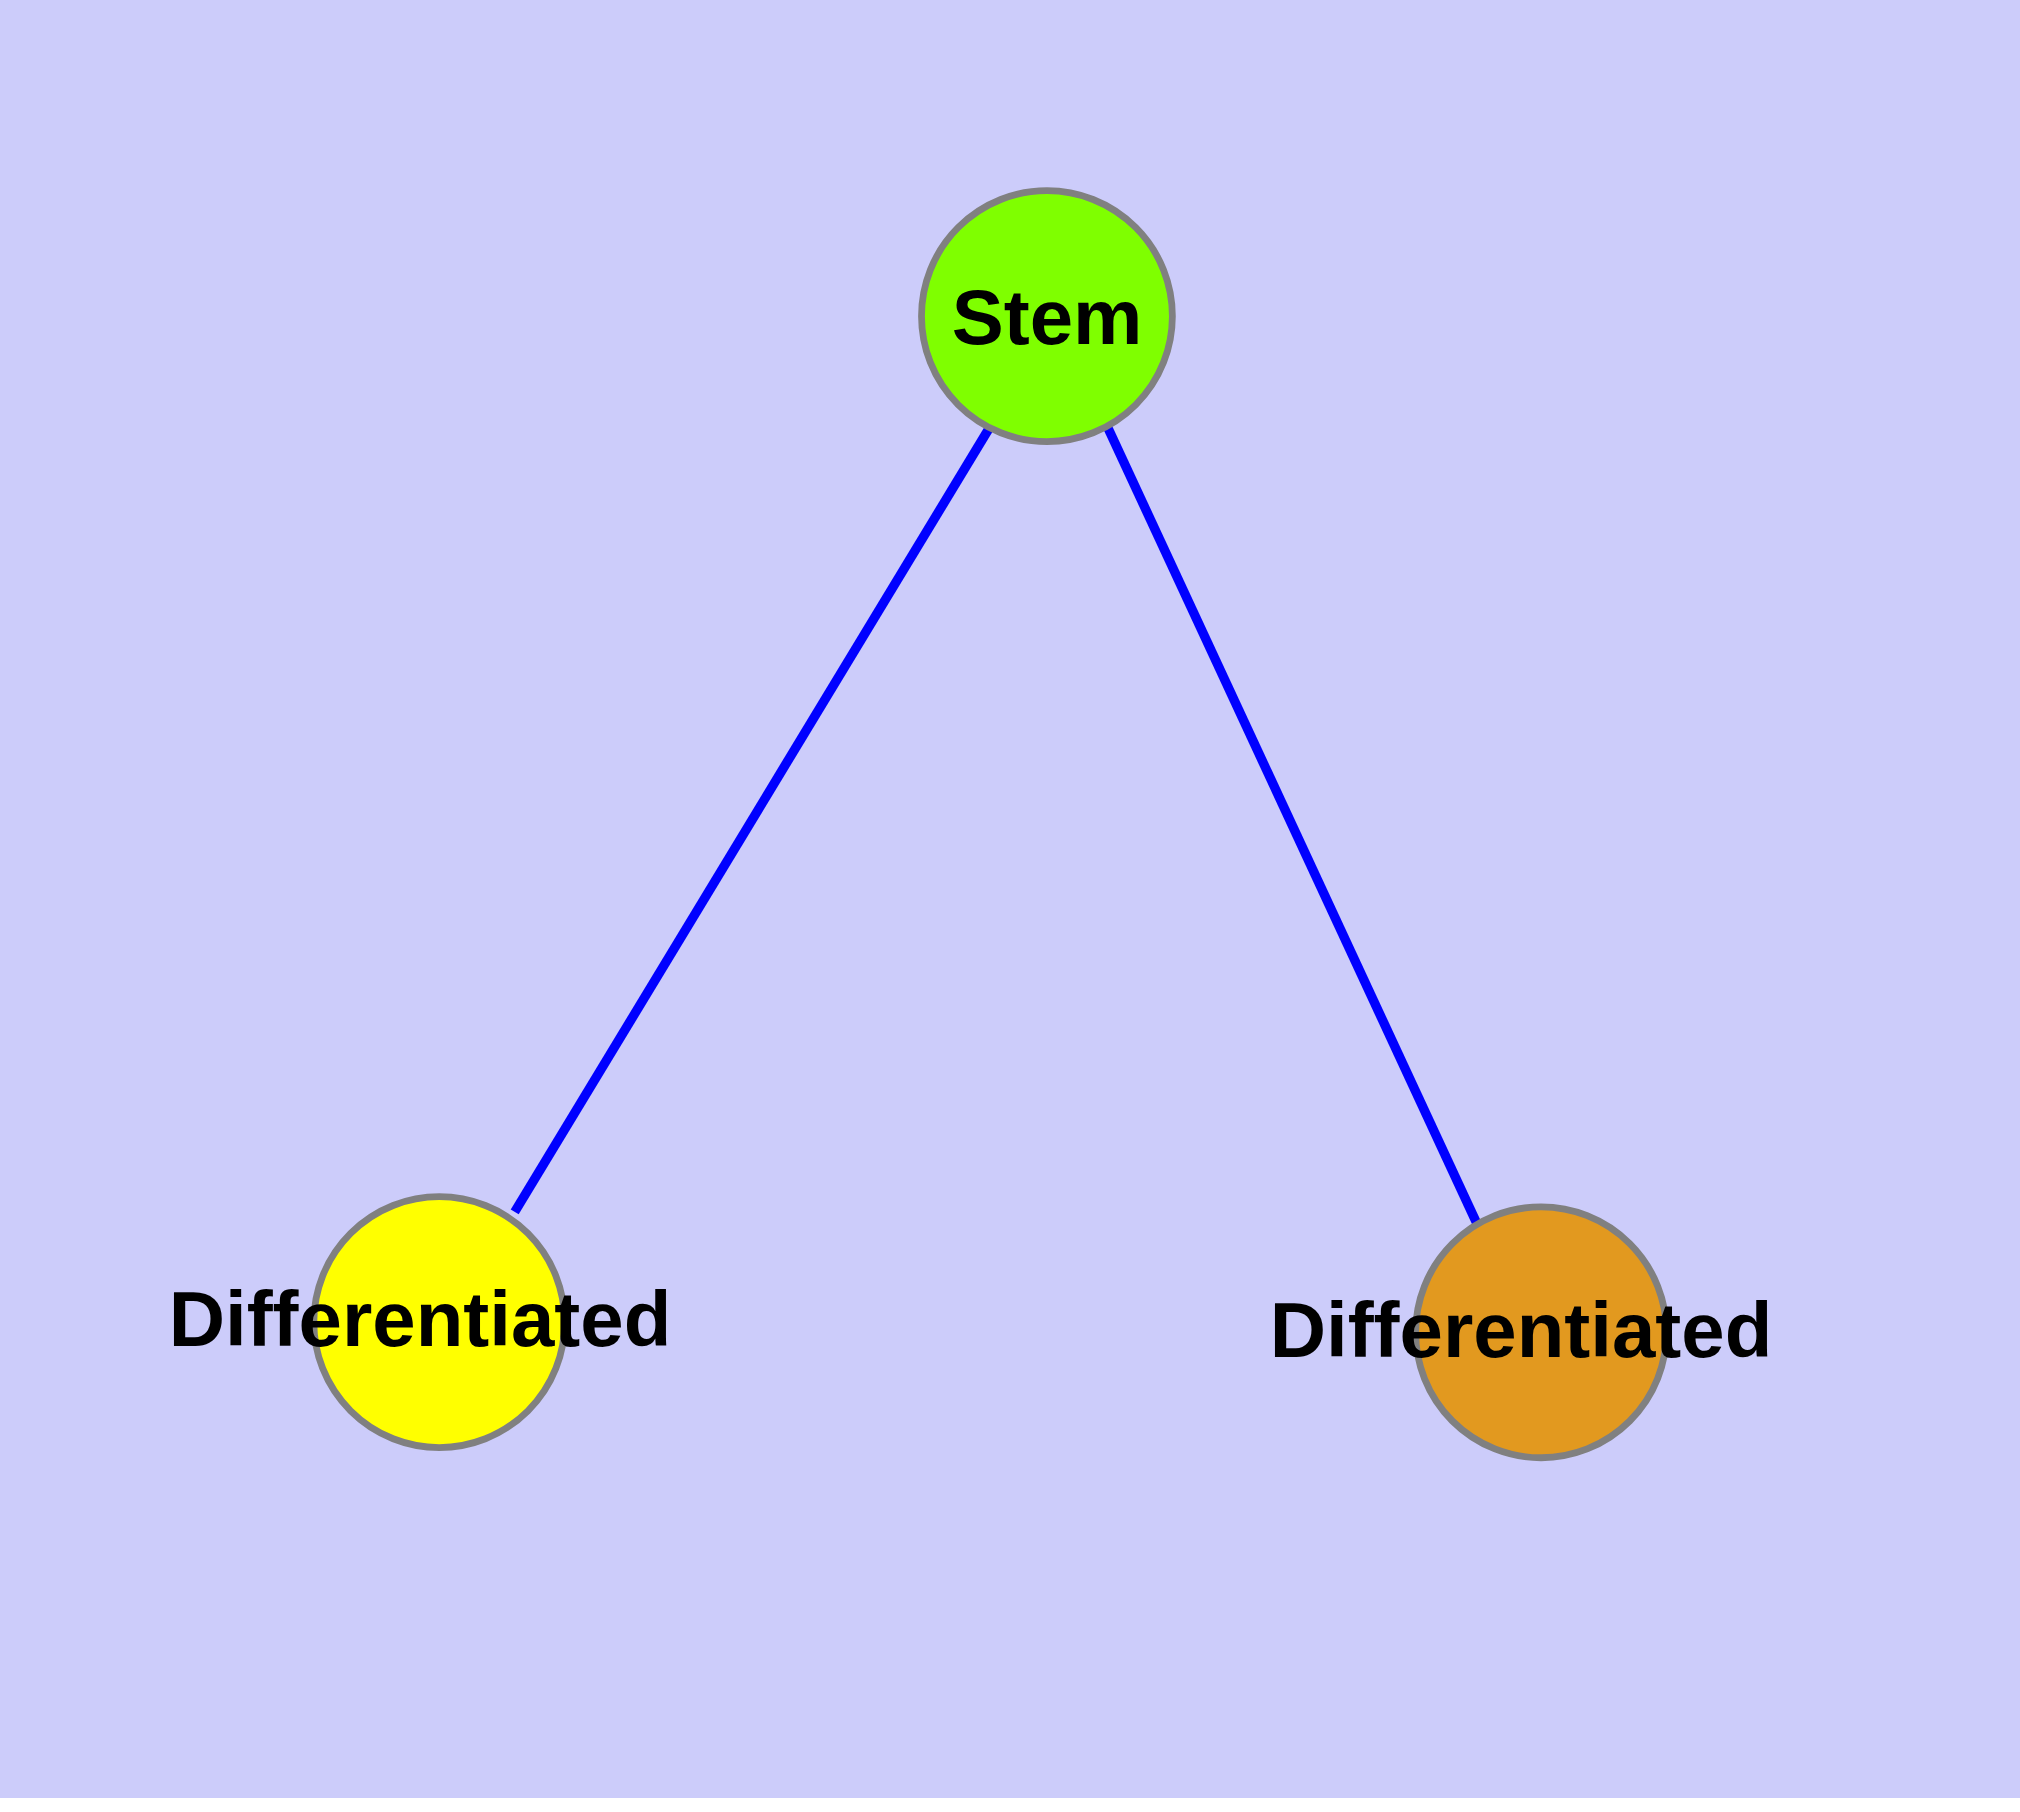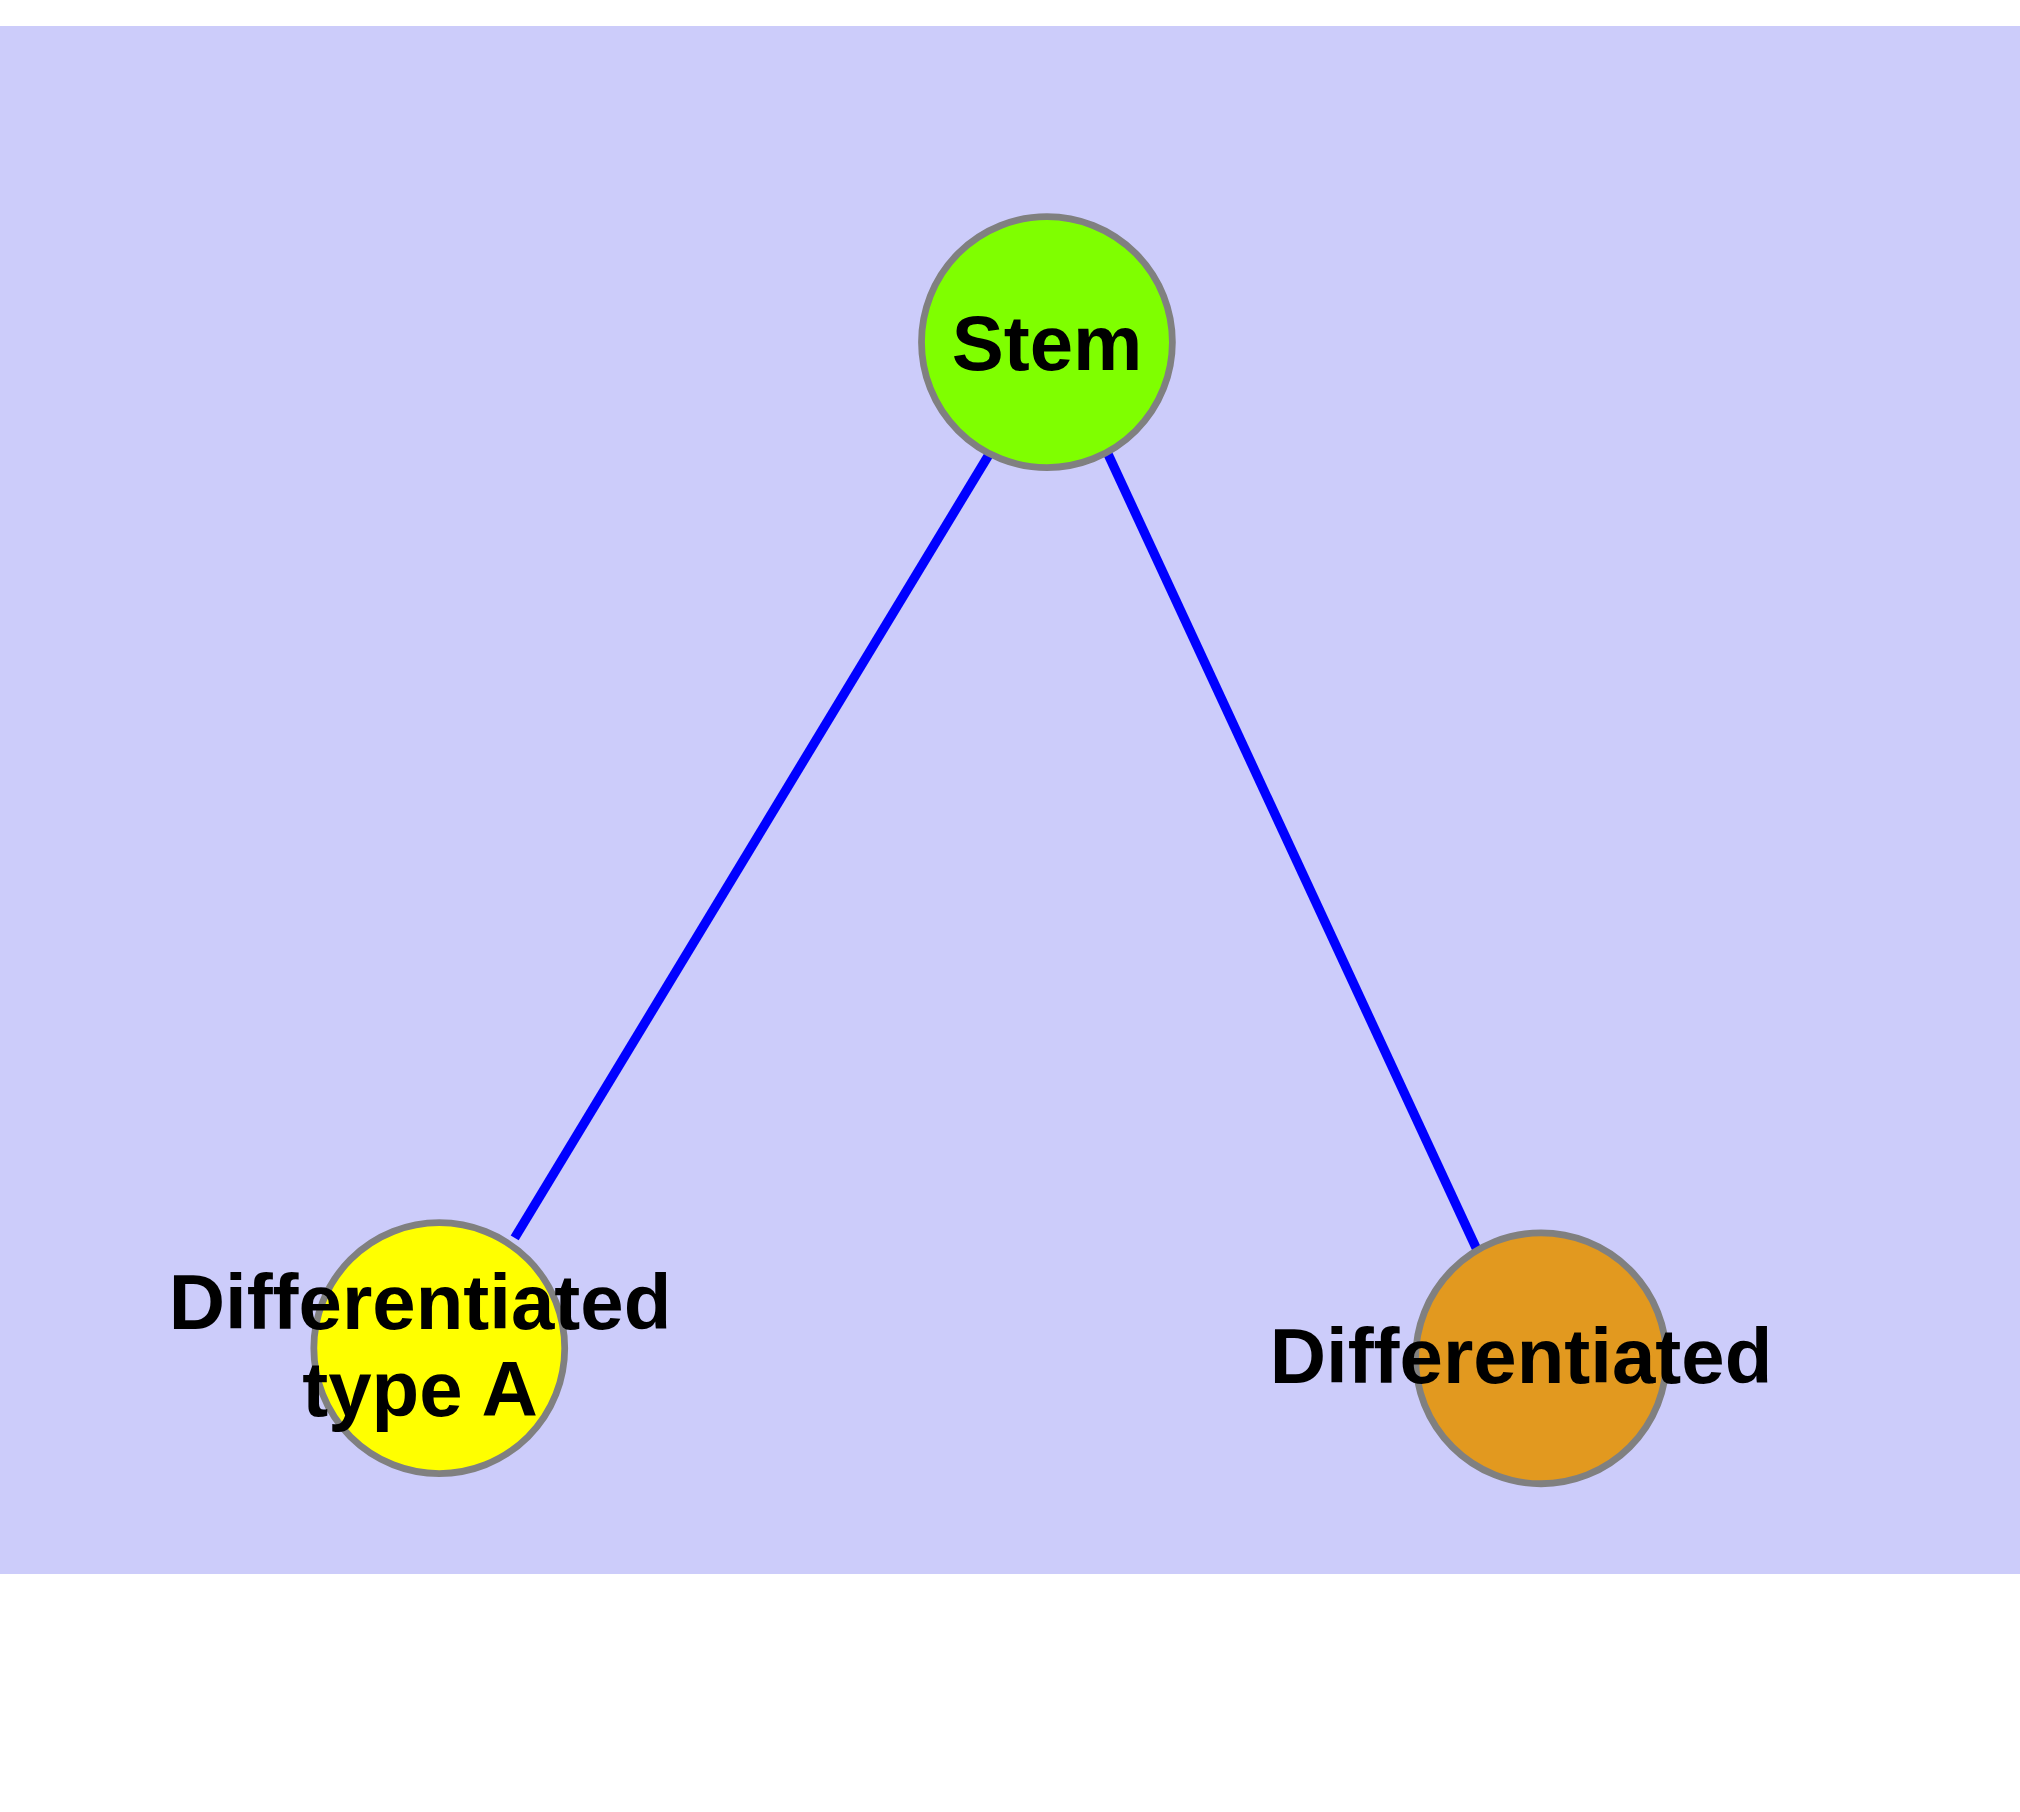--- a/index.html
+++ b/index.html
@@ -54,21 +54,21 @@
   }
   #label-diff-b {
     font-size: 78px;
     left: 1521px;
     top: 1331px;
   }
 </style>
 </head>
 <body>
 
-<div id="stage" style="width: 2021px; height: 1548px; margin-top: 26px;">
+<div id="stage" style="width: 2021px; height: 1812px;">
 
   <div id="canvas-bg" style="background: rgb(204, 204, 250); width: 2021px;"></div>
 
   <svg id="graph-svg" viewBox="0 0 2384 2138" xmlns="http://www.w3.org/2000/svg">
 
     <g>
       <line x1="1167" y1="505" x2="607" y2="1430" stroke="#0000ff" stroke-width="11" stroke-linecap="butt"></line>
       <line x1="1307" y1="505" x2="1742" y2="1443" stroke="#0000ff" stroke-width="11" stroke-linecap="butt"></line>
     </g>
 
@@ -78,21 +78,20 @@
       <circle cx="1818" cy="1572" r="148" fill="#e2991f" stroke="#808080" stroke-width="8"></circle>
     </g>
   </svg>
 
   <div class="node-label" id="label-stem">
     <div>Stem</div>
   </div>
 
   <div class="node-label" id="label-diff-a">
     <div>Differentiated</div>
-    <div>type A</div>
   </div>
 
   <div class="node-label" id="label-diff-b">
     <div>Differentiated</div>
   </div>
 
 </div>
 
 
 </body></html>

